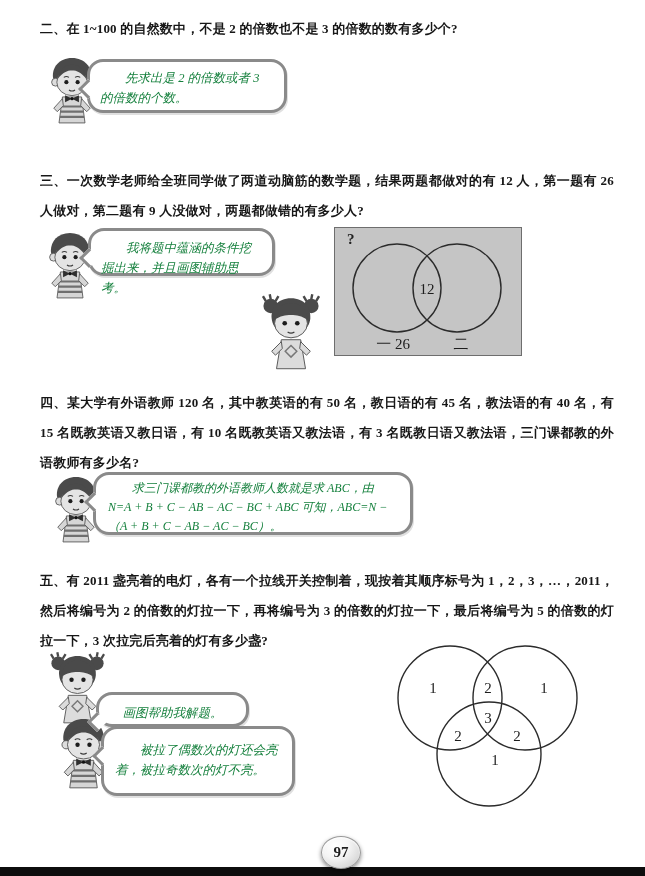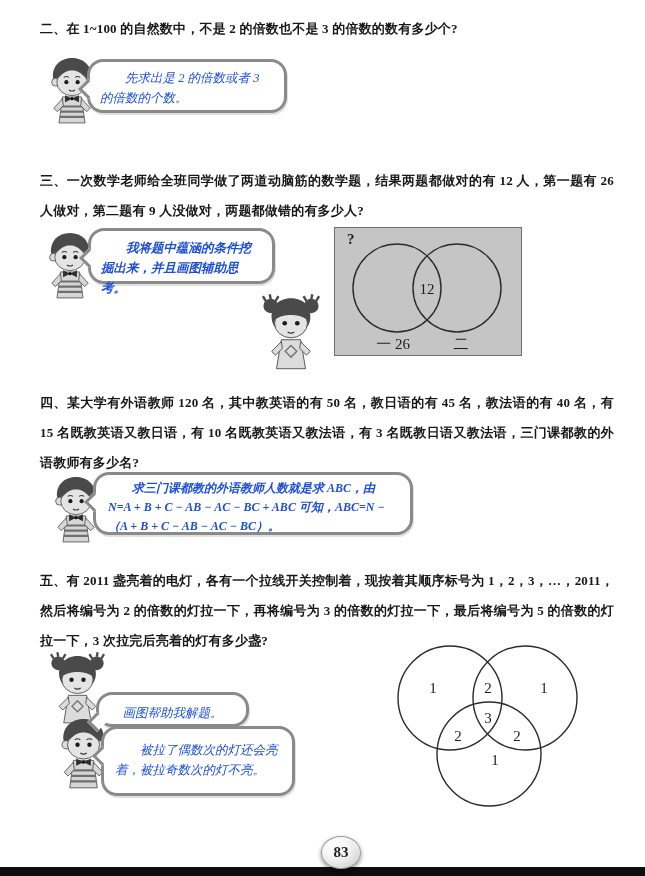--- a/index.html
+++ b/index.html
@@ -25,21 +25,21 @@
     border:3.5px solid #8a8a8a;
     border-radius:16px;
     box-sizing:border-box;
     box-shadow:1px 2px 0 rgba(0,0,0,.12);
   }
   .bubble p{
     margin:0;
     font-style:italic;
     font-size:12.5px;line-height:20px;
     text-indent:2em;
-    color:#1d4ed8;
+    color:#15803d;
   }
   .bubble.tail-left::before{
     content:"";position:absolute;left:-9px;top:20px;
     width:11px;height:11px;background:#fff;
     border-left:3.5px solid #8a8a8a;border-bottom:3.5px solid #8a8a8a;
     transform:rotate(45deg);
   }
   .bubble.tail-right::before{
     content:"";position:absolute;right:-9px;top:26px;
     width:11px;height:11px;background:#fff;
@@ -129,21 +129,21 @@
     <p style="padding:6px 10px 0;">先求出是 2 的倍数或者 3 的倍数的个数。</p>
   </div>
 
   <div class="problem" style="top:166px;">三、一次数学老师给全班同学做了两道动脑筋的数学题，结果两题都做对的有 12 人，第一题有 26 人做对，第二题有 9 人没做对，两题都做错的有多少人?</div>
 
   <div class="avatar" style="left:44px;top:229px;width:52px;height:72px;">
     <svg viewBox="0 0 60 80">
         <use href="#boy-fig"></use>
       </svg>
   </div>
-  <div class="bubble tail-left" style="left:88px;top:228px;width:187px;height:56px;font-weight:bold;">
+  <div class="bubble tail-left" style="left:88px;top:228px;width:187px;height:48px;">
     <p style="padding:7px 10px 0;">我将题中蕴涵的条件挖掘出来，并且画图辅助思考。</p>
   </div>
 
   <div class="avatar" style="left:262px;top:293px;width:58px;height:78px;z-index:3;">
     <svg viewBox="0 0 60 80">
         <use href="#girl-fig"></use>
       </svg>
   </div>
 
   <div class="venn2">
@@ -158,21 +158,21 @@
   </div>
 
   <div class="problem" style="top:388px;">四、某大学有外语教师 120 名，其中教英语的有 50 名，教日语的有 45 名，教法语的有 40 名，有 15 名既教英语又教日语，有 10 名既教英语又教法语，有 3 名既教日语又教法语，三门课都教的外语教师有多少名?</div>
 
   <div class="avatar" style="left:50px;top:473px;width:52px;height:72px;">
     <svg viewBox="0 0 60 80">
         <use href="#boy-fig"></use>
       </svg>
   </div>
   <div class="bubble tail-left" style="left:93px;top:472px;width:320px;height:63px;">
-    <p style="padding:4px 12px 0;font-size:12px;line-height:19px;font-weight:bold;">求三门课都教的外语教师人数就是求 ABC，由 N=A + B + C − AB − AC − BC + ABC 可知，ABC=N −（A + B + C − AB − AC − BC）。</p>
+    <p style="padding:4px 12px 0;font-size:12px;line-height:19px;">求三门课都教的外语教师人数就是求 ABC，由 N=A + B + C − AB − AC − BC + ABC 可知，ABC=N −（A + B + C − AB − AC − BC）。</p>
   </div>
 
   <div class="problem" style="top:566px;">五、有 2011 盏亮着的电灯，各有一个拉线开关控制着，现按着其顺序标号为 1，2，3，…，2011，然后将编号为 2 的倍数的灯拉一下，再将编号为 3 的倍数的灯拉一下，最后将编号为 5 的倍数的灯拉一下，3 次拉完后亮着的灯有多少盏?</div>
 
   <div class="avatar" style="left:50px;top:650px;width:55px;height:76px;">
     <svg viewBox="0 0 60 80">
         <use href="#girl-fig"></use>
       </svg>
   </div>
   <div class="bubble tail-left" style="left:96px;top:692px;width:153px;height:35px;">
@@ -198,16 +198,16 @@
       <text x="151" y="52" font-size="15" text-anchor="middle" fill="#1d1d1d">1</text>
       <text x="95" y="82" font-size="15" text-anchor="middle" fill="#1d1d1d">3</text>
       <text x="65" y="100" font-size="15" text-anchor="middle" fill="#1d1d1d">2</text>
       <text x="124" y="100" font-size="15" text-anchor="middle" fill="#1d1d1d">2</text>
       <text x="102" y="124" font-size="15" text-anchor="middle" fill="#1d1d1d">1</text>
     </svg>
   </div>
 
   <div class="footer-bar"></div>
   <div class="page-badge">
-    <span>83</span>
+    <span>97</span>
   </div>
 
 </div>
 
 </body></html>

